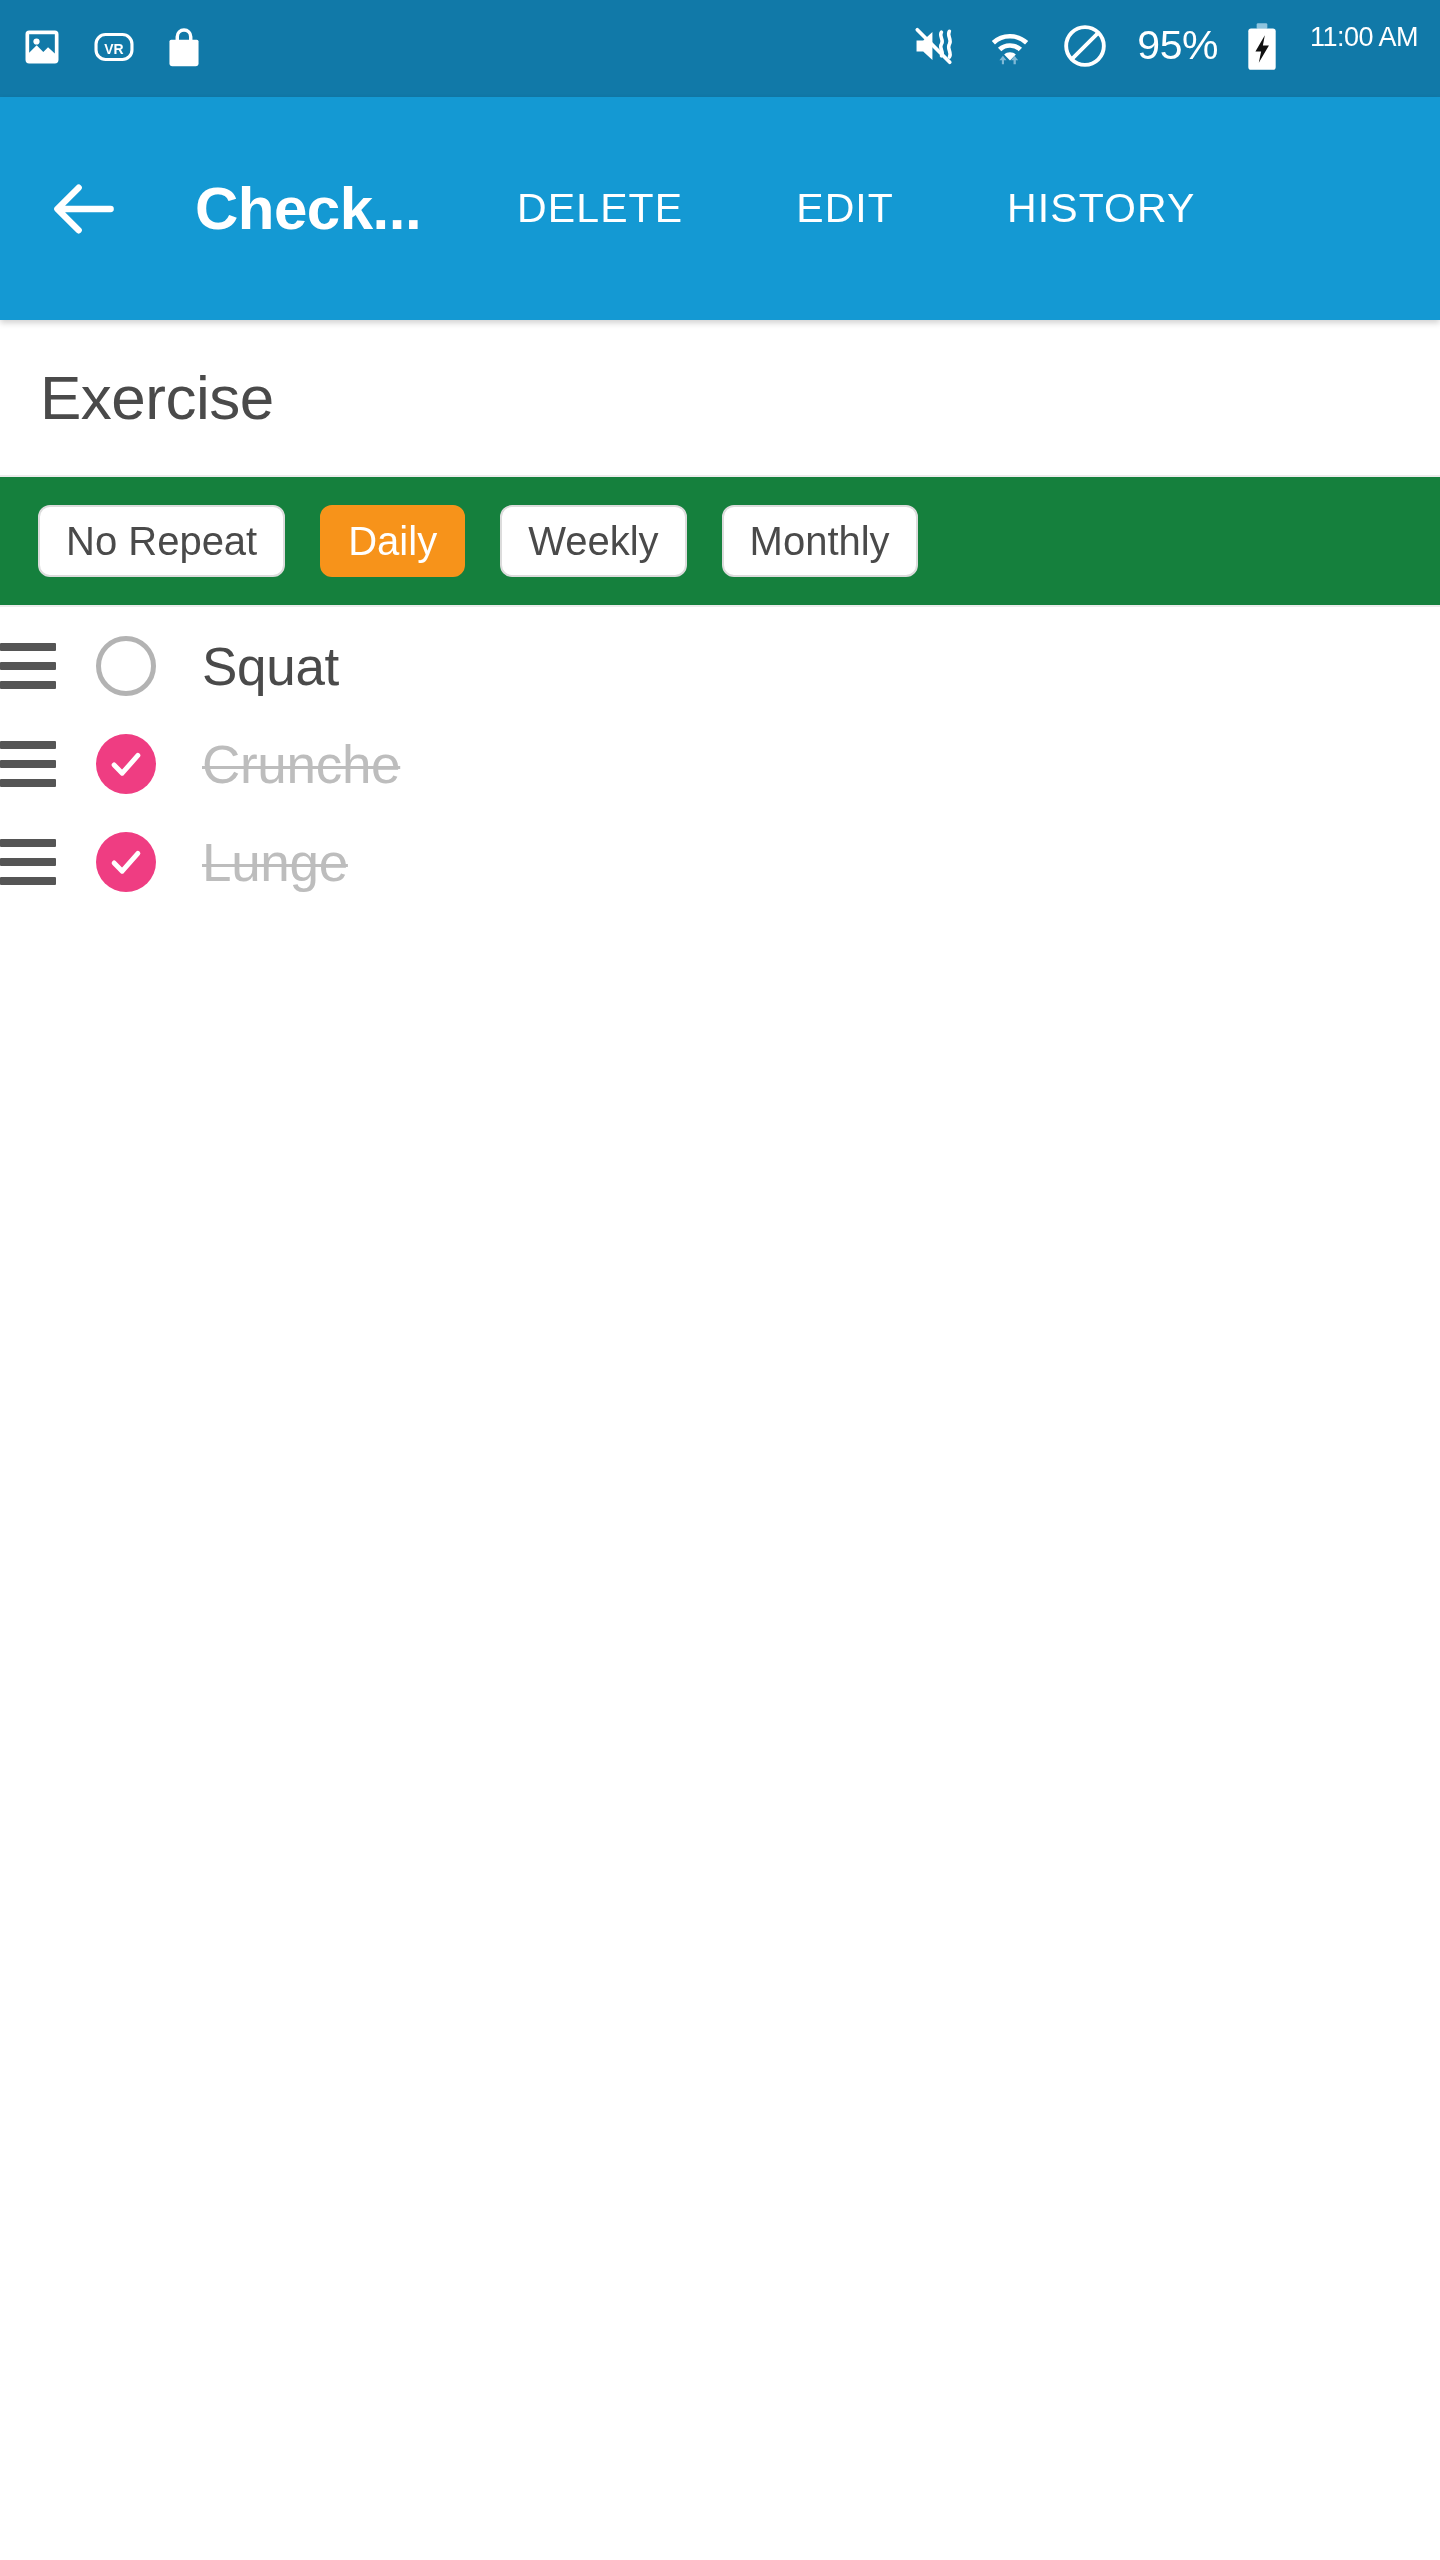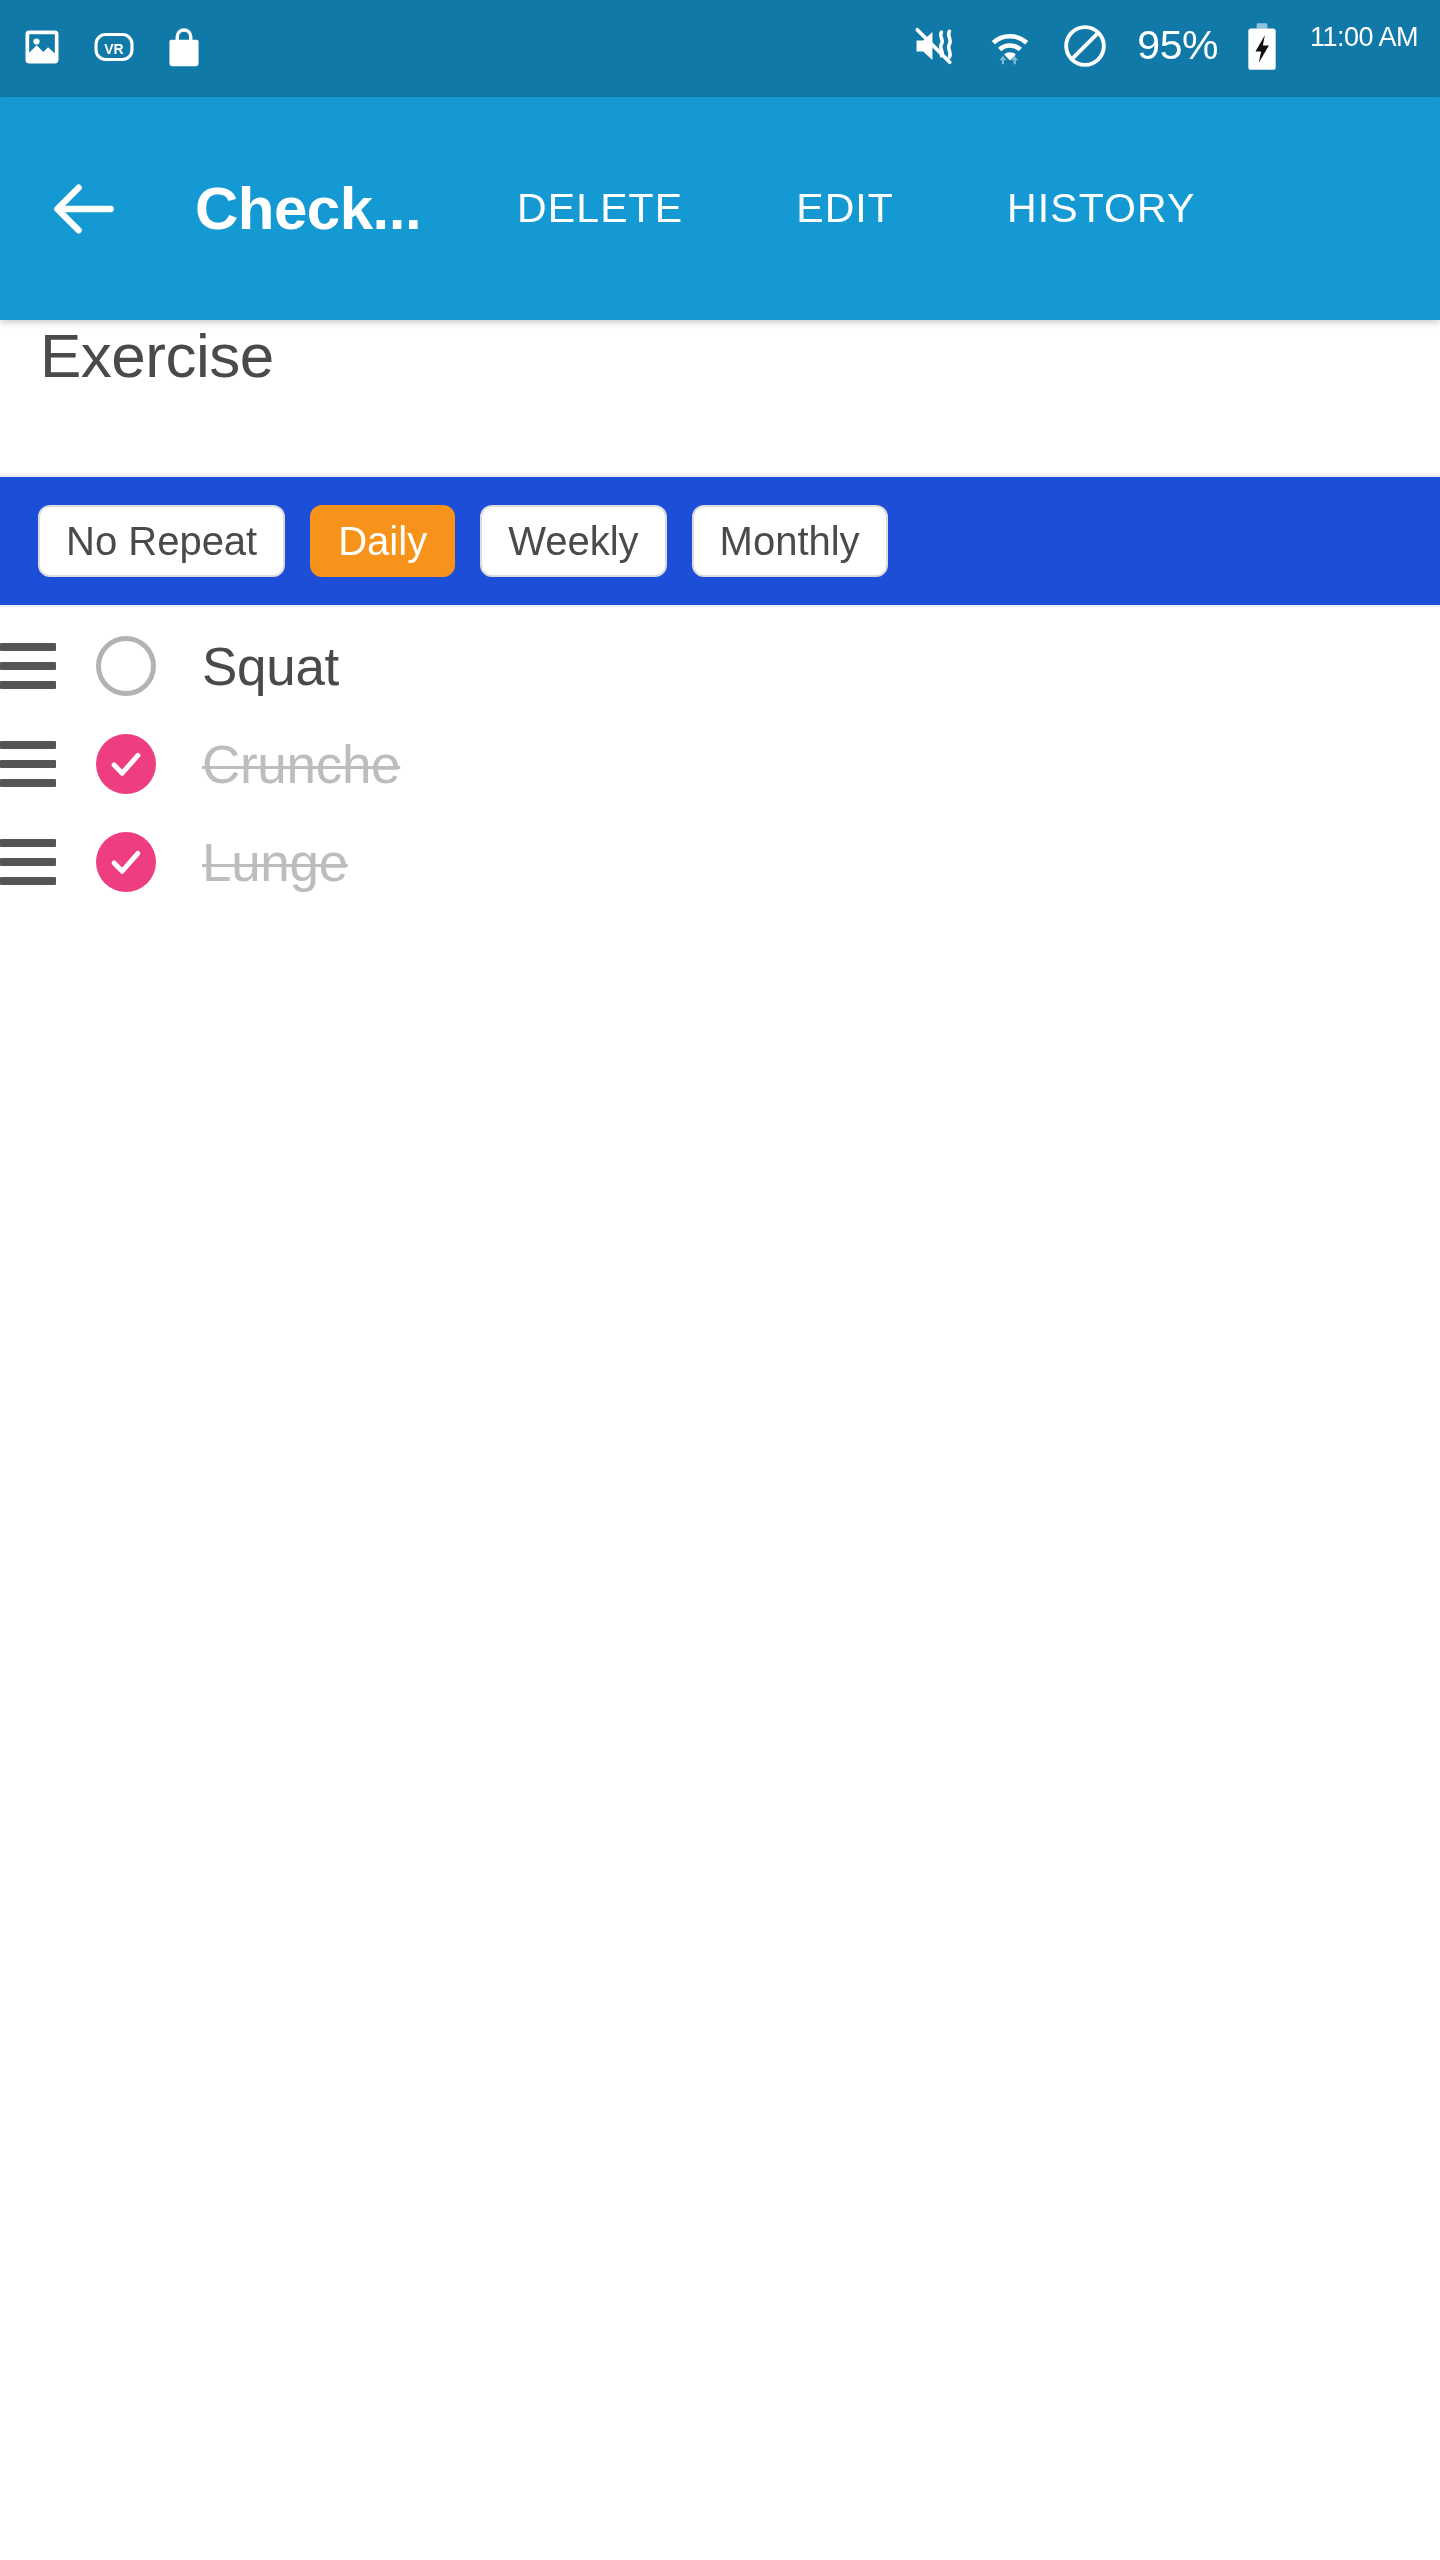--- a/index.html
+++ b/index.html
@@ -74,40 +74,41 @@
     padding: 20px 13px;
   }
   #action-delete { margin-left: 24px; }
   #action-edit   { margin-left: 54px; }
   #action-history{ margin-left: 54px; }
 
   
   #section-title-row {
     height: 157px;
     display: flex;
+    align-items: center;
     padding-left: 40px;
     border-bottom: 2px solid #ececec;
     background: #ffffff;
   }
   #section-title {
     font-size: 62px;
     color: #4a4a4a;
     font-weight: 400;
     letter-spacing: -0.5px;
   }
 
   
   #chips-row {
     height: 130px;
     display: flex;
     align-items: center;
-    gap: 25px;
+    gap: 35px;
     padding-left: 38px;
     border-bottom: 2px solid #ececec;
-    background: #1d4ed8;
+    background: #15803d;
   }
   .chip {
     height: 72px;
     display: flex;
     align-items: center;
     padding: 0 26px;
     border-radius: 12px;
     font-size: 40px;
     color: #4a4a4a;
     background: #ffffff;

